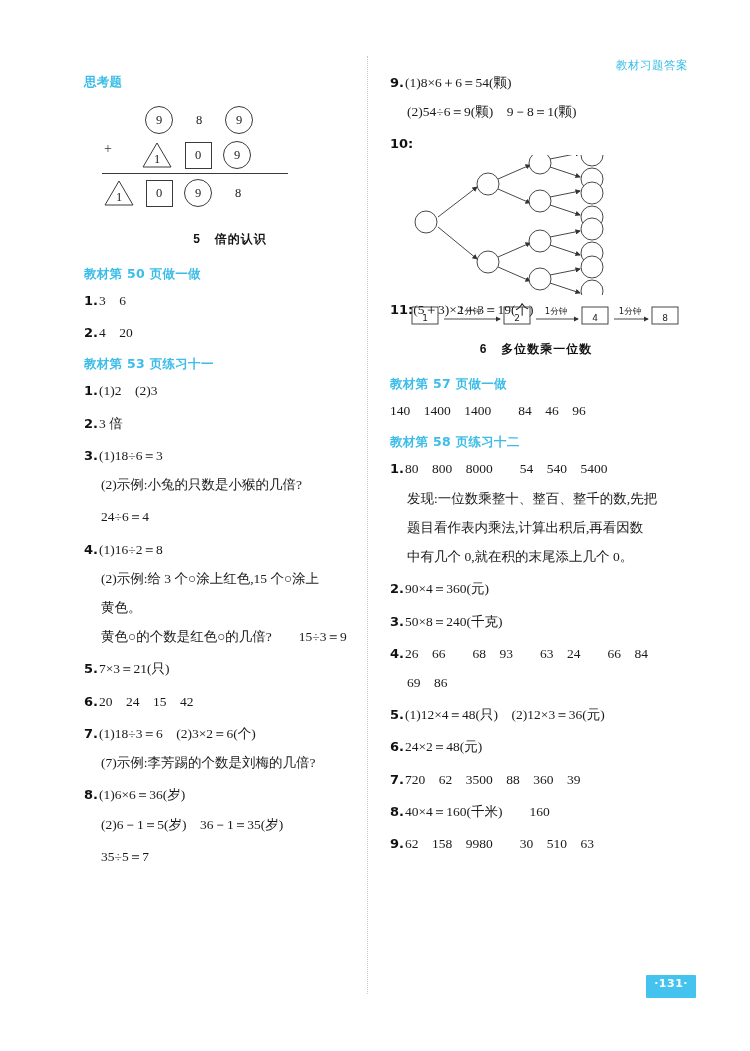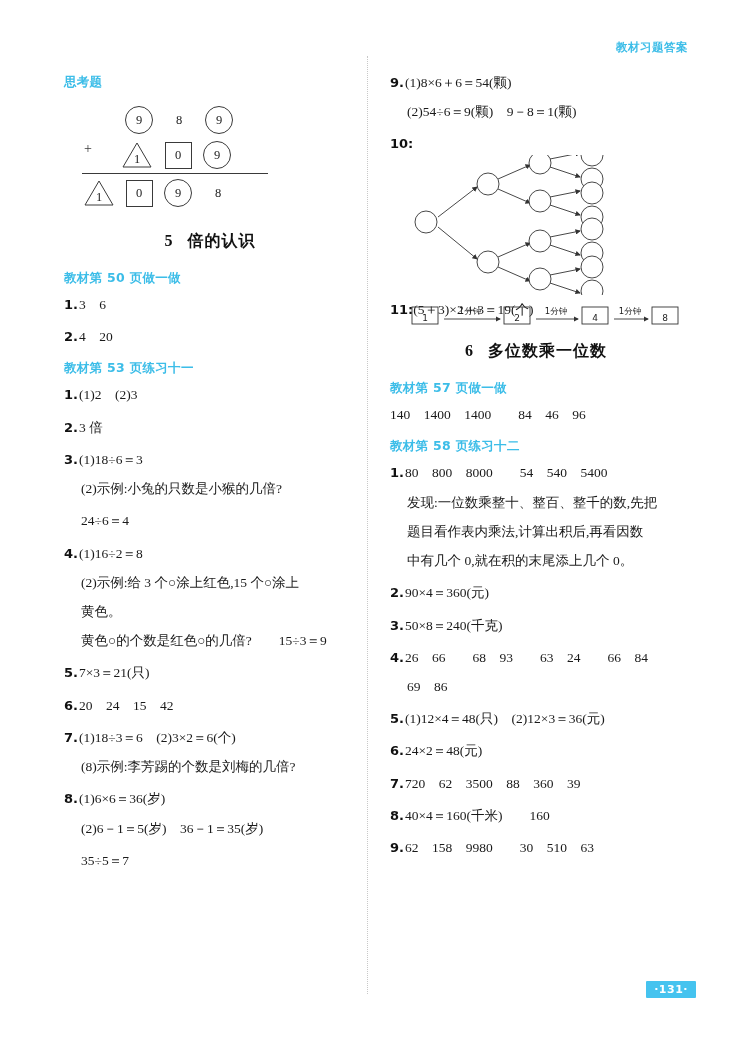--- a/index.html
+++ b/index.html
@@ -20,36 +20,36 @@
     position: absolute;
     left: 0; top: 0;
     width: 750px; height: 1051px;
     background: #fff;
   }
 
   
   .run-head {
     position: absolute;
     right: 62px;
-    top: 40px;
+    top: 58px;
     font-family: "DejaVu Sans", "Liberation Sans", sans-serif;
     font-size: 11.5px;
-    font-weight: bold;
+    font-weight: normal;
     color: #3cbde8;
     letter-spacing: 0.5px;
     white-space: nowrap;
   }
 
   
   .col {
     position: absolute;
     top: 74px;
     width: 292px;
   }
-  .col-left  { left: 64px; }
+  .col-left  { left: 84px; }
   .col-right { left: 390px; }
 
   .divider {
     position: absolute;
     left: 367px;
     top: 56px;
     width: 0;
     height: 938px;
     border-left: 1px dotted #c8c8c8;
   }
@@ -61,22 +61,22 @@
     font-weight: bold;
     color: #3cbde8;
     margin: 13px 0 9px 0;
     letter-spacing: 0.3px;
   }
   .sec-head:first-child { margin-top: 0; }
 
   
   .chap {
     text-align: center;
-    font-family: Liberation Serif, serif;
-    font-size: 16px;
+    font-family: Liberation Sans, sans-serif;
+    font-size: 12px;
     font-weight: bold;
     color: #111;
     margin: 22px 0 18px 0;
     letter-spacing: 1px;
   }
   .chap .num { margin-right: 14px; }
 
   
   .ans {
     display: flex;
@@ -179,21 +179,21 @@
   
   .pagenum {
     position: absolute;
     right: 54px;
     bottom: 53px;
     background: #45c3ef;
     color: #ffffff;
     font-family: "DejaVu Sans", "Liberation Sans", sans-serif;
     font-size: 11px;
     font-weight: bold;
-    padding: 2px 8px 2px 8px;
+    padding: 2px 8px 8px 8px;
     letter-spacing: 0.5px;
     border-radius: 1px;
   }
 </style>
 </head>
 <body>
 
 <div class="page">
 
   <div class="run-head">教材习题答案</div>
@@ -295,21 +295,21 @@
       <span class="body">7×3＝21(只)</span>
     </div>
     <div class="ans">
       <span class="idx">6.</span>
       <span class="body">20　24　15　42</span>
     </div>
     <div class="ans tight">
       <span class="idx">7.</span>
       <span class="body">(1)18÷3＝6　(2)3×2＝6(个)</span>
     </div>
-    <div class="sub">(8)示例:李芳踢的个数是刘梅的几倍?</div>
+    <div class="sub">(7)示例:李芳踢的个数是刘梅的几倍?</div>
     <div class="ans tight">
       <span class="idx">8.</span>
       <span class="body">(1)6×6＝36(岁)</span>
     </div>
     <div class="sub">(2)6－1＝5(岁)　36－1＝35(岁)</div>
     <div class="sub">35÷5＝7</div>
 
   </div>
 
   <div class="col col-right">

